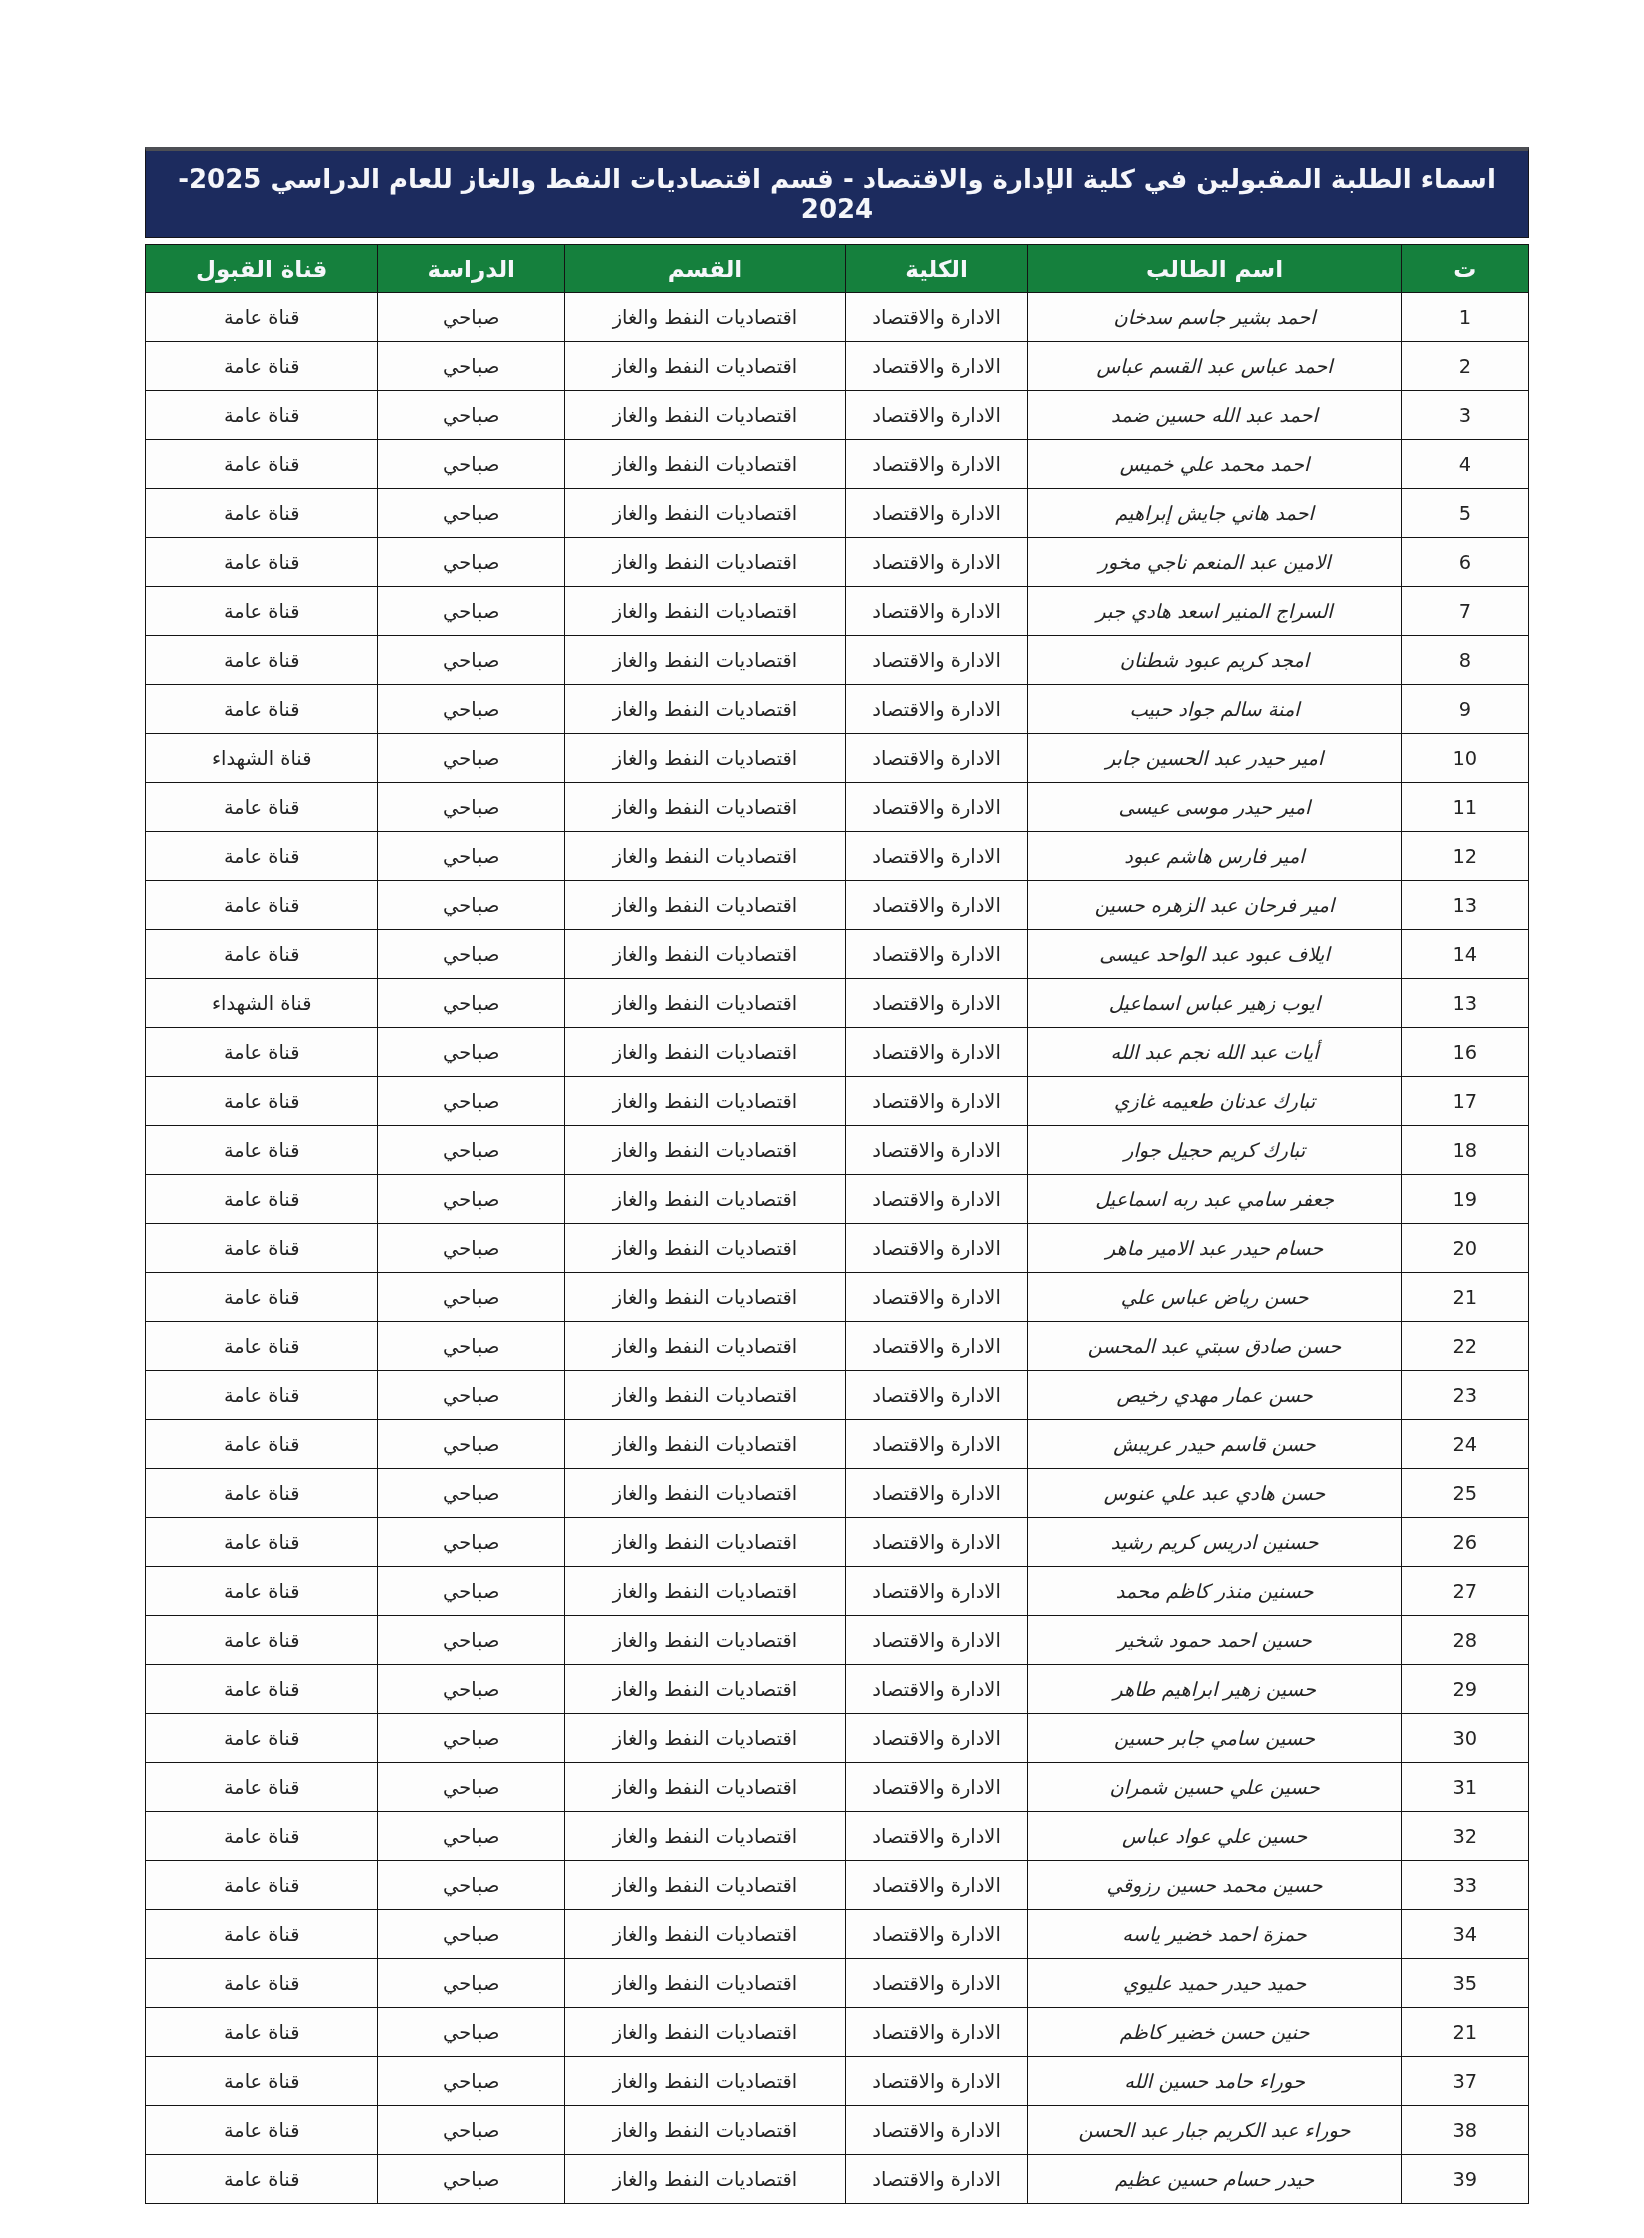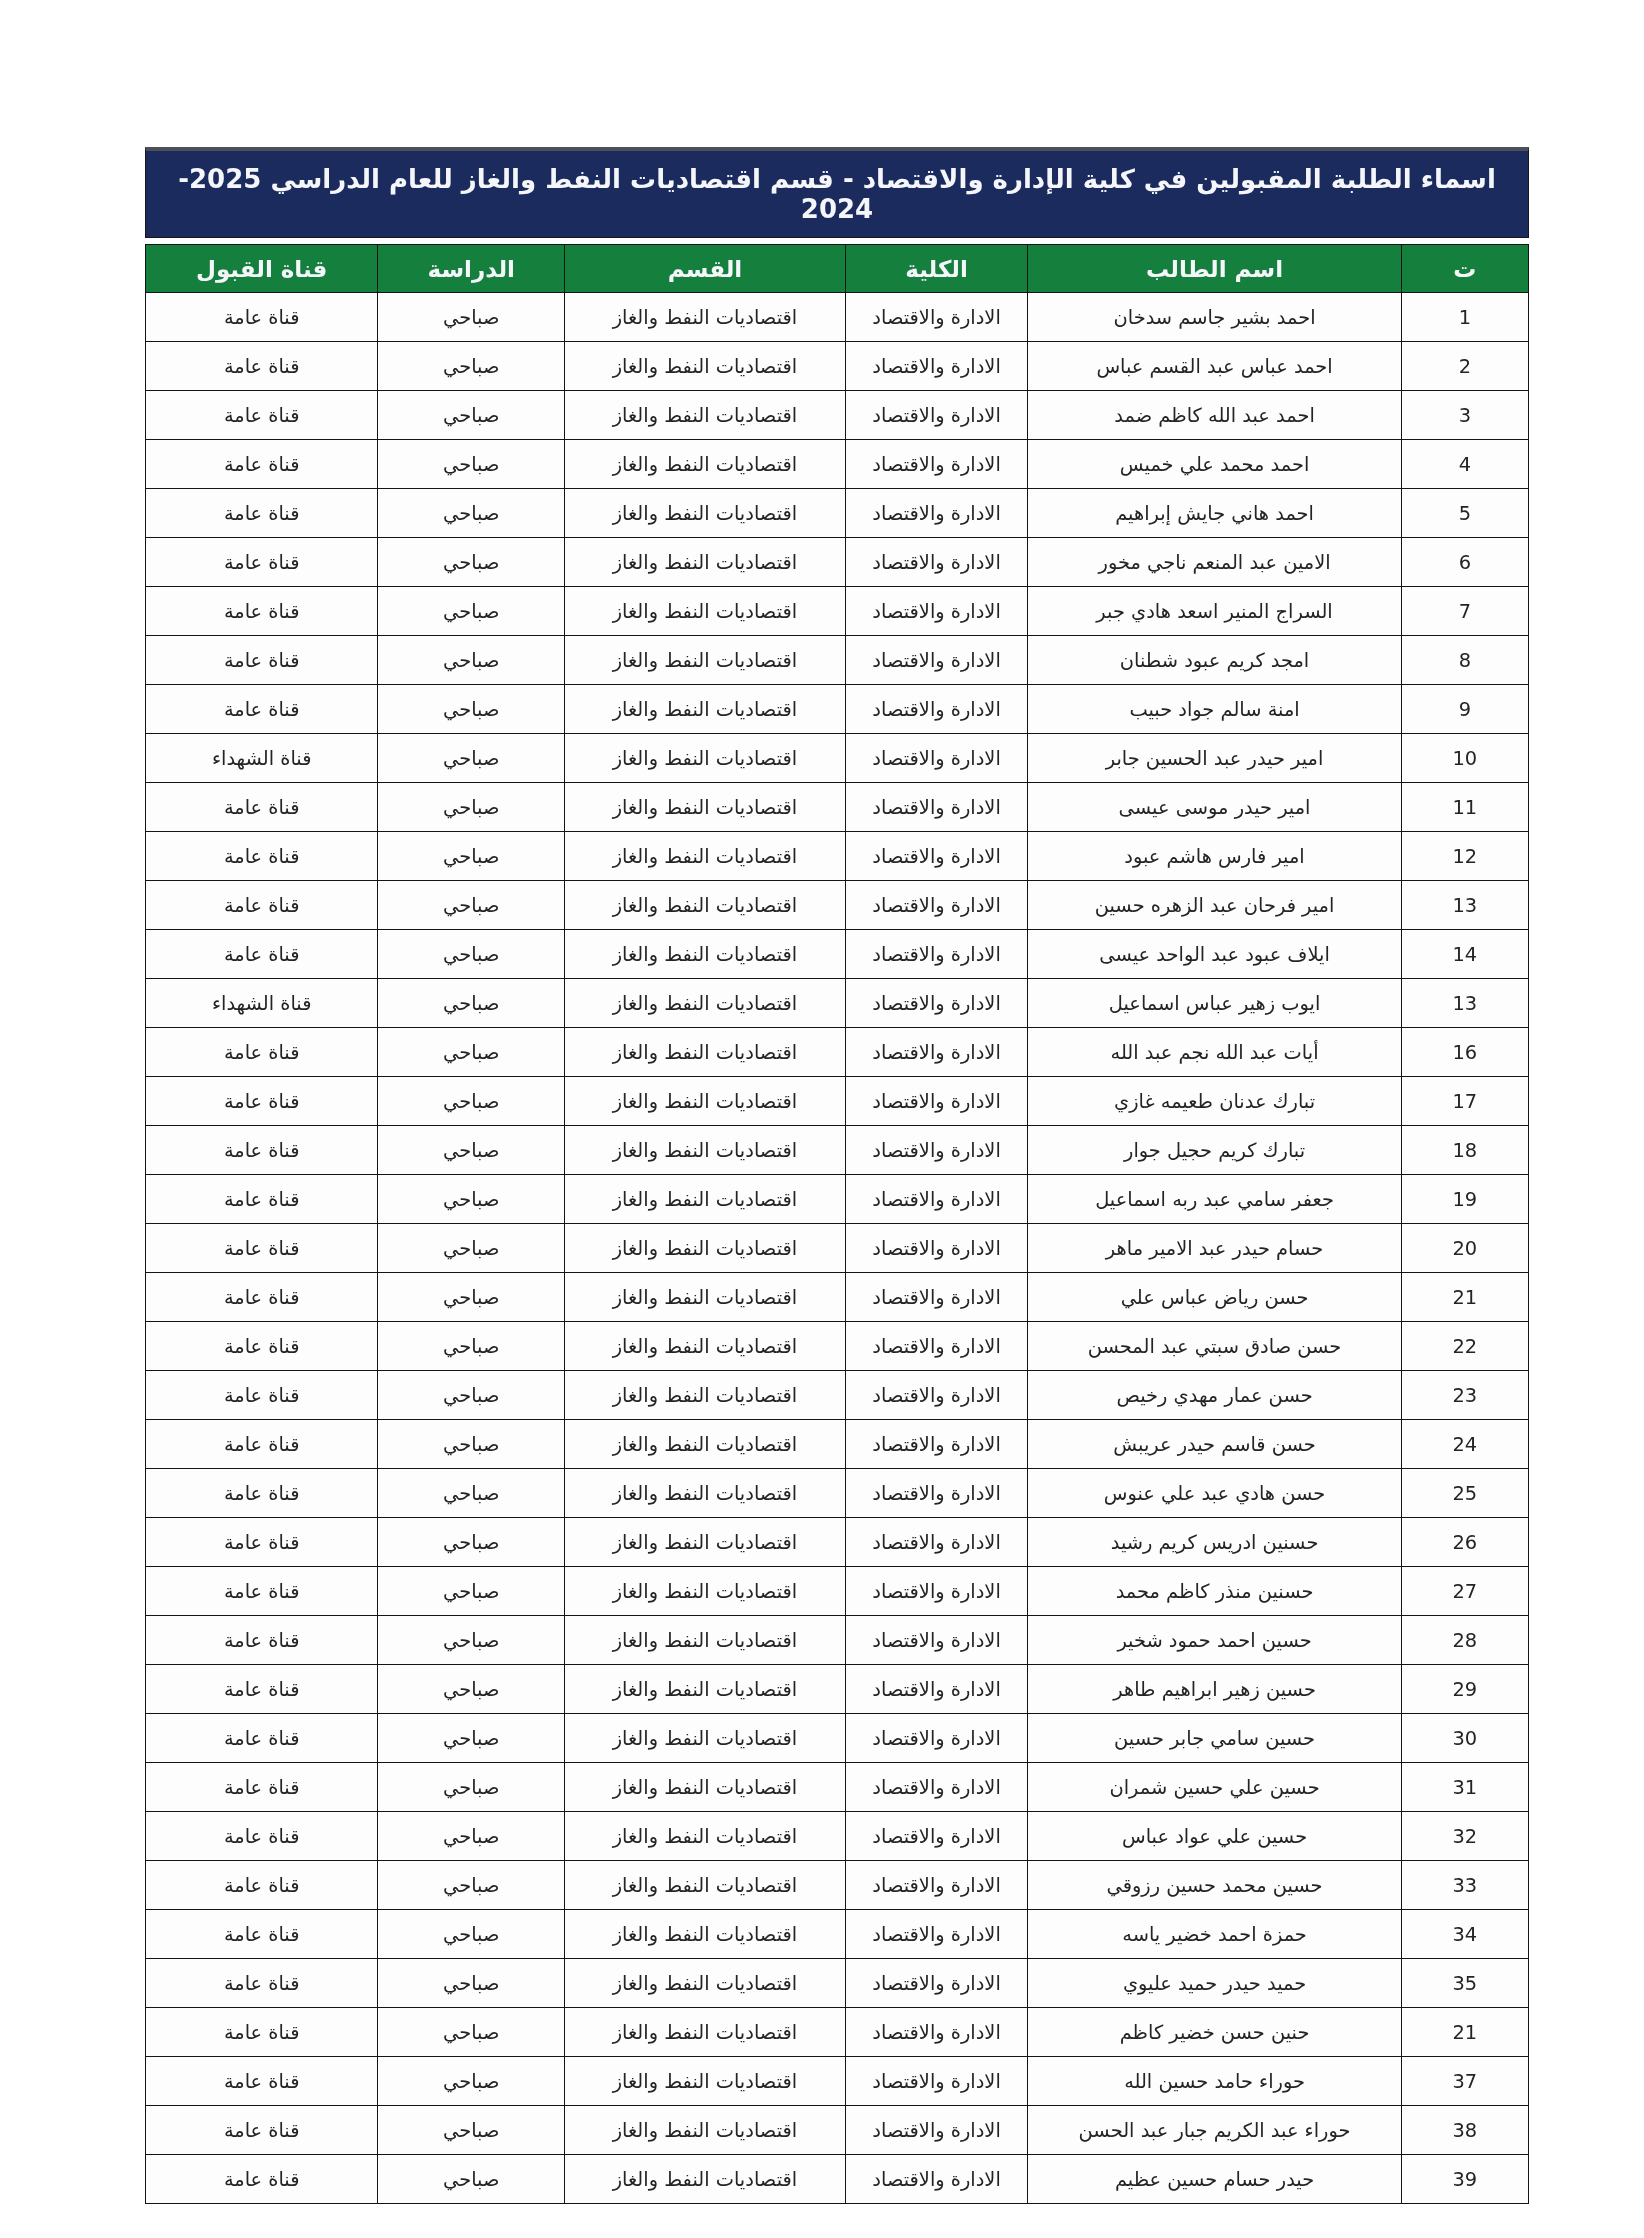--- a/index.html
+++ b/index.html
@@ -39,21 +39,21 @@
   }
   table.students th{
     background:#15803d;color:#f5f6fa;
     height:48px;font-size:23px;font-weight:bold;
   }
   table.students td{
     background:#fdfdfd;color:#242424;
     height:49px;font-size:19.4px;
   }
   td.c-no{font-size:21px;color:#1d1d1d;}
-  td.c-name{font-size:19.4px;}
+  td.c-name{font-size:19.4px;font-style:italic;}
   .outer-frame{border:0.7px solid #2a2a2a;}
 </style>
 </head>
 <body>
 
 <div class="sheet">
 
   <div class="title-bar">
     <span>اسماء الطلبة المقبولين في كلية الإدارة والاقتصاد - قسم اقتصاديات النفط والغاز للعام الدراسي 2025-2024</span>
   </div>
@@ -93,21 +93,21 @@
     <td class="c-no">2</td>
     <td class="c-name">احمد عباس عبد القسم عباس</td>
     <td class="c-college">الادارة والاقتصاد</td>
     <td class="c-dept">اقتصاديات النفط والغاز</td>
     <td class="c-study">صباحي</td>
     <td class="c-channel">قناة عامة</td>
   </tr>
 
   <tr>
     <td class="c-no">3</td>
-    <td class="c-name">احمد عبد الله كاظم ضمد</td>
+    <td class="c-name">احمد عبد الله حسين ضمد</td>
     <td class="c-college">الادارة والاقتصاد</td>
     <td class="c-dept">اقتصاديات النفط والغاز</td>
     <td class="c-study">صباحي</td>
     <td class="c-channel">قناة عامة</td>
   </tr>
 
   <tr>
     <td class="c-no">4</td>
     <td class="c-name">احمد محمد علي خميس</td>
     <td class="c-college">الادارة والاقتصاد</td>

